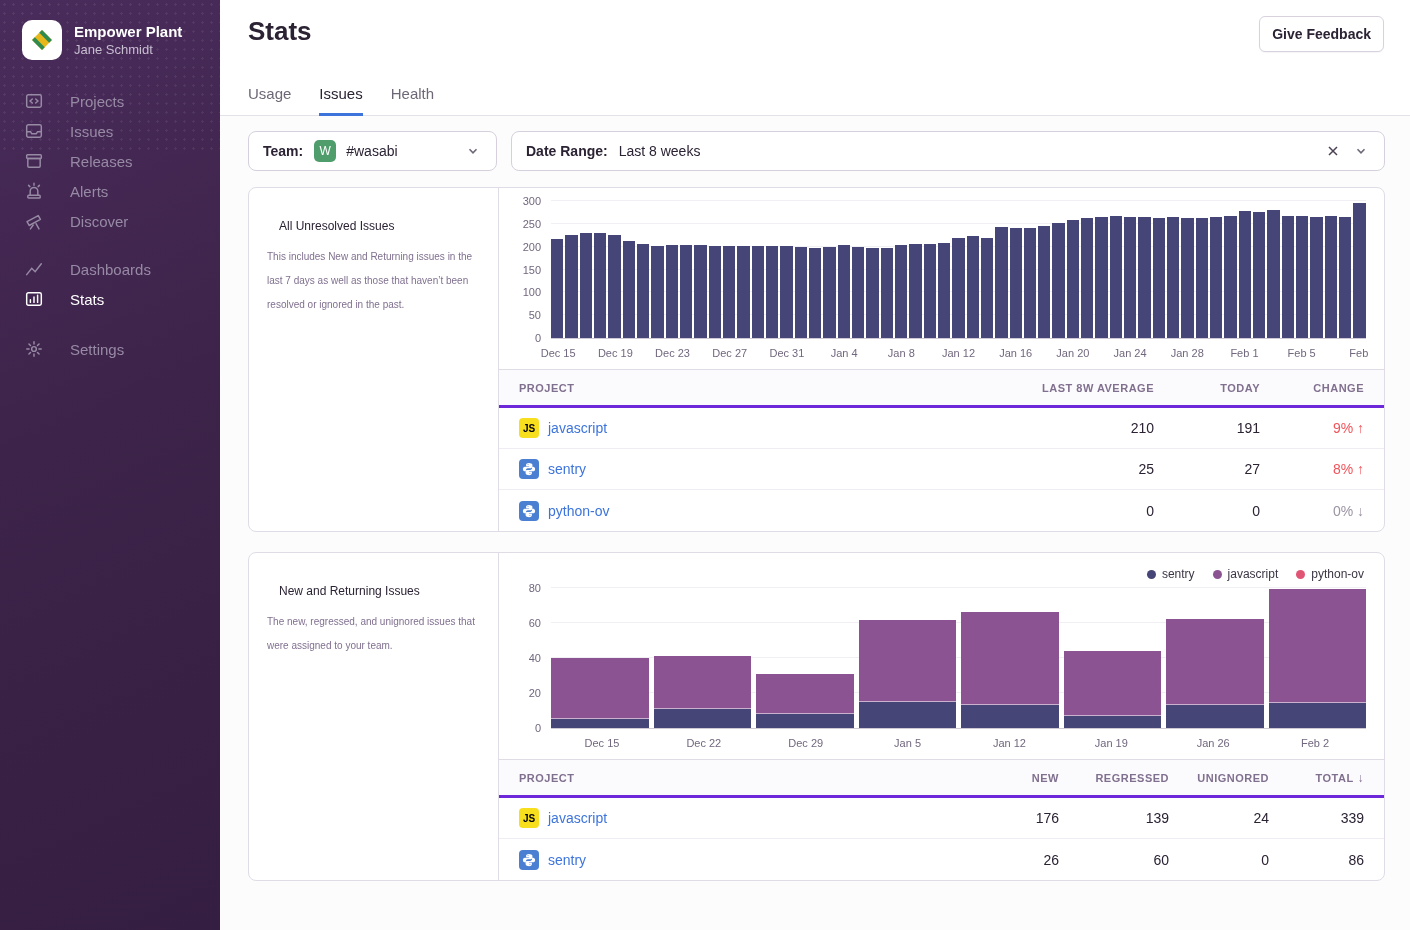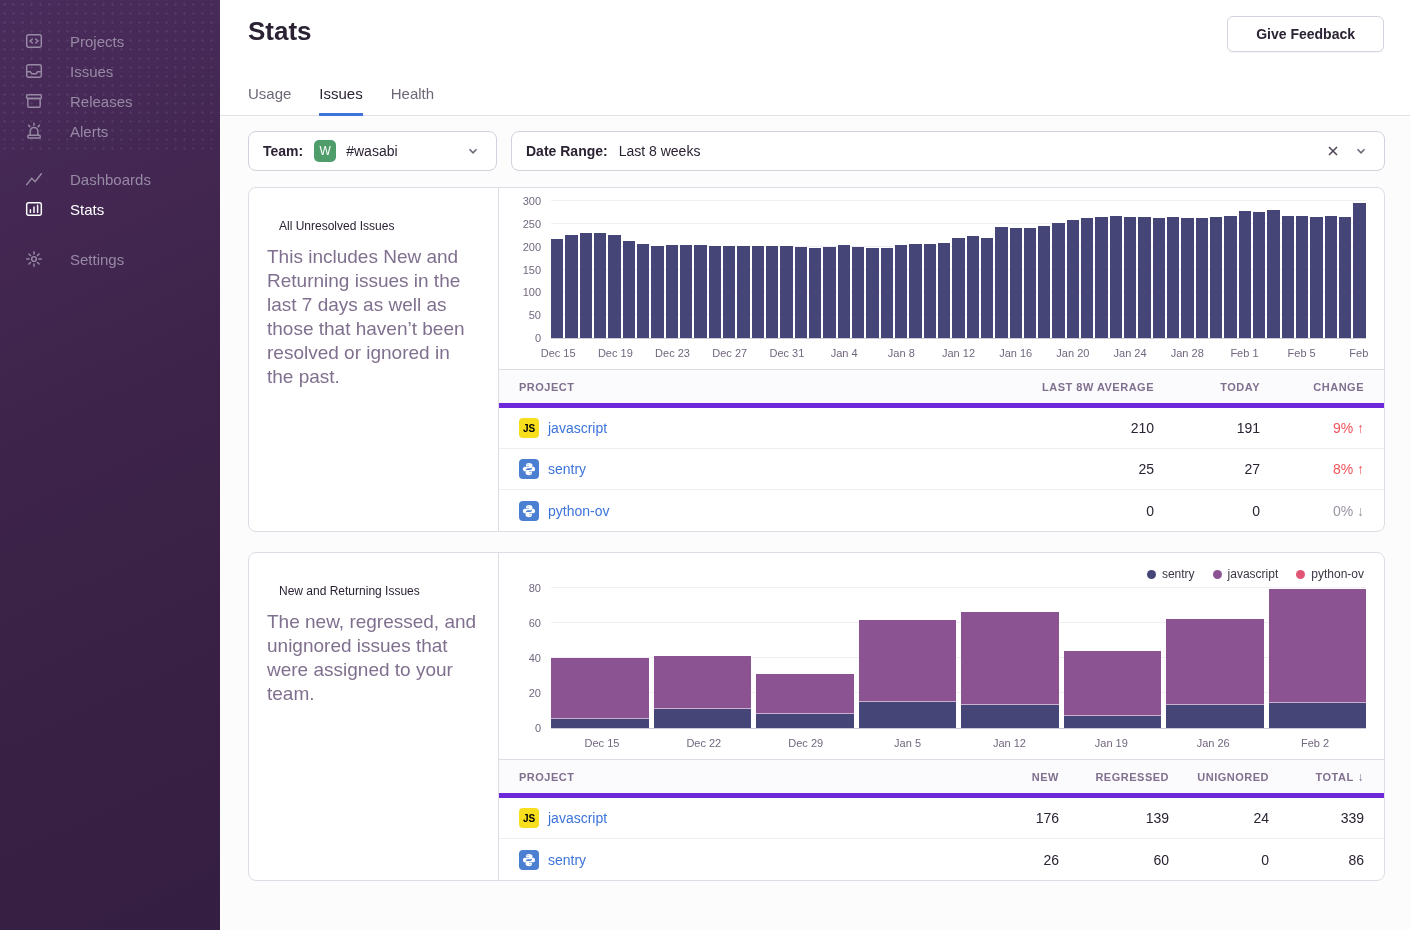--- a/index.html
+++ b/index.html
@@ -32,21 +32,21 @@
   .nav-item.active { color:#ffffff; }
   .nav-item svg { width:18px; height:18px; flex:none; }
   .nav-group.last { margin-top:20px; }
 
   
   .main { flex:1; display:flex; flex-direction:column; min-width:0; }
   header { position:relative; height:116px; flex:none; background:#fff; border-bottom:1px solid #e4e1e8; }
   h1 { position:absolute; left:28px; top:16px; margin:0; font-size:26px; color:#2b2233; }
   .feedback-btn {
     position:absolute; right:26px; top:16px; background:#fff;
-    border:1px solid #d8d2de; border-radius:6px; padding:9px 28px;
+    border:1px solid #d8d2de; border-radius:6px; padding:9px 12px;
     font-family:inherit; font-weight:bold; font-size:14px; color:#2b2233; cursor:pointer;
     box-shadow:0 1px 1px rgba(43,34,51,.04);
   }
   .tabs { position:absolute; left:28px; bottom:-1px; display:flex; gap:28px; }
   .tab { padding-bottom:11px; font-size:15px; color:#6e6876; border-bottom:3px solid transparent; cursor:pointer; }
   .tab.active { color:#2b2233; border-bottom-color:#3d74db; }
 
   
   .content { flex:1; padding:15px 25px 0 28px; overflow:hidden; }
   .filters { display:flex; gap:14px; margin-bottom:16px; }
@@ -60,21 +60,21 @@
   .team-avatar { width:22px; height:22px; border-radius:5px; background:#4f9d6b; color:#fff;
     display:grid; place-items:center; font-size:12px; margin-right:10px; flex:none; }
   .filter .spacer { margin-left:auto; }
   .icon-btn { display:grid; place-items:center; padding:2px; cursor:pointer; }
 
   
   .panel { background:#fff; border:1px solid #e0dce5; border-radius:8px; margin-bottom:20px;
     display:grid; grid-template-columns:250px 1fr; overflow:hidden; }
   .panel-left { border-right:1px solid #e0dce5; padding:19px 18px; }
   .panel-left h2 { margin:12px; font-size:12px; font-weight:normal; color:#2b2233; }
-  .panel-left p { margin:10px 0 0; font-size:19px; line-height:24px; color:#80708f; }
+  .panel-left p { margin:10px 0 0; font-size:10px; line-height:24px; color:#80708f; }
 
   
   .chart { padding:10px 18px 0 10px; }
   .legend { display:flex; justify-content:flex-end; align-items:center; gap:18px; height:22px;
     font-size:12px; color:#3c3644; padding-right:2px; }
   .legend-item { display:flex; align-items:center; }
   .dot { width:9px; height:9px; border-radius:50%; display:inline-block; margin-right:6px; }
   .plot { position:relative; margin-left:42px; margin-top:4px; border-bottom:1px solid #cfc9d6; }
   .gridline { position:absolute; left:0; right:0; height:0; border-top:1px solid #f1eef4; }
   .gridline.zero { border-top:none; }
@@ -83,21 +83,21 @@
   .bars { position:absolute; left:0; right:0; top:0; bottom:0; display:flex; align-items:flex-end; gap:2px; }
   .bar { flex:1; background:#454577; min-width:0; }
   .sbar { flex:1; display:flex; flex-direction:column; justify-content:flex-end; }
   .seg { width:100%; }
   .xlabels { position:relative; margin-left:42px; height:30px; }
   .xlabels span { position:absolute; top:8px; transform:translateX(-50%); font-size:11px; color:#71677e; white-space:nowrap; }
 
   
   .table { border-top:1px solid #e0dce5; }
   .thead { display:grid; align-items:center; background:#fbfafc; padding:0 20px; height:38px;
-    font-size:11px; font-weight:bold; letter-spacing:.5px; color:#80708f; border-bottom:5px solid #6d28d9; }
+    font-size:11px; font-weight:bold; letter-spacing:.5px; color:#80708f; border-bottom:3px solid #6d28d9; }
   .trow { display:grid; align-items:center; padding:0 20px; height:41px; border-bottom:1px solid #f0ecf3;
     font-size:14px; }
   .trow:last-child { border-bottom:none; }
   .cols4 { grid-template-columns:1fr 200px 106px 104px; }
   .cols5 { grid-template-columns:1fr 150px 110px 100px 95px; }
   .num { text-align:right; }
   .proj { display:flex; align-items:center; gap:9px; min-width:0; }
   .proj-link { color:#3d74db; text-decoration:none; cursor:pointer; }
   .picon { width:20px; height:20px; border-radius:4px; flex:none; display:grid; place-items:center; overflow:hidden; }
   .picon.js { background:#f7df1e; color:#000; font-weight:bold; font-size:10px; }
@@ -105,20 +105,35 @@
   .change.up { color:#f0545b; }
   .change.down { color:#9b94a3; }
   .sort-arrow { font-size:12px; color:#80708f; }
 </style>
 </head>
 <body>
 
 <div class="app">
 
   <aside>
+    <div class="org">
+      <div class="org-avatar">
+        <svg width="26" height="26" viewBox="0 0 24 24">
+          <g transform="rotate(45 12 12)">
+            <rect x="5.5" y="5.5" width="13" height="13" fill="#e8b71c"></rect>
+            <path d="M5.5 5.5h13v3.6h-13z" fill="#2e8a4f"></path>
+            <path d="M5.5 14.9h13v3.6h-13z" fill="#2e8a4f"></path>
+          </g>
+        </svg>
+      </div>
+      <div>
+        <div class="org-name">Empower Plant</div>
+        <div class="user-name">Jane Schmidt</div>
+      </div>
+    </div>
     <nav id="nav">
         <div class="nav-group">
           <div class="nav-item">
             <svg viewBox="0 0 16 16" fill="none" stroke="currentColor" stroke-width="1.3" stroke-linecap="round">
               <rect x="1.5" y="2.5" width="13" height="11" rx="1.5"></rect>
               <path d="M6.5 6.2 4.5 8l2 1.8M9.5 6.2 11.5 8l-2 1.8"></path>
             </svg>
             <span>Projects</span>
           </div>
           <div class="nav-item">
@@ -135,20 +150,27 @@
             </svg>
             <span>Releases</span>
           </div>
           <div class="nav-item">
             <svg viewBox="0 0 16 16" fill="none" stroke="currentColor" stroke-width="1.3" stroke-linecap="round">
               <path d="M4.6 11.8V8.2a3.4 3.4 0 0 1 6.8 0v3.6"></path>
               <rect x="2.5" y="11.8" width="11" height="2.5" rx="0.8"></rect>
               <path d="M8 1.2v1.6M3.2 3l1.1 1.1M12.8 3l-1.1 1.1"></path>
             </svg>
             <span>Alerts</span>
+          </div>
+          <div class="nav-item">
+            <svg viewBox="0 0 16 16" fill="none" stroke="currentColor" stroke-width="1.3" stroke-linecap="round">
+              <path d="M1.8 8.6 11.8 3.2l1.9 3.4L3.7 12 1.8 8.6z" stroke-linejoin="round"></path>
+              <path d="M7.3 11.6 4.8 15M9.8 10.4l2.6 4.6"></path>
+            </svg>
+            <span>Discover</span>
           </div>
         </div>
         <div class="nav-group">
           <div class="nav-item">
             <svg viewBox="0 0 16 16" fill="none" stroke="currentColor" stroke-width="1.3" stroke-linecap="round">
               <path d="M1.5 13 6 7.4l3 3L14.5 3.4"></path>
             </svg>
             <span>Dashboards</span>
           </div>
           <div class="nav-item active">

